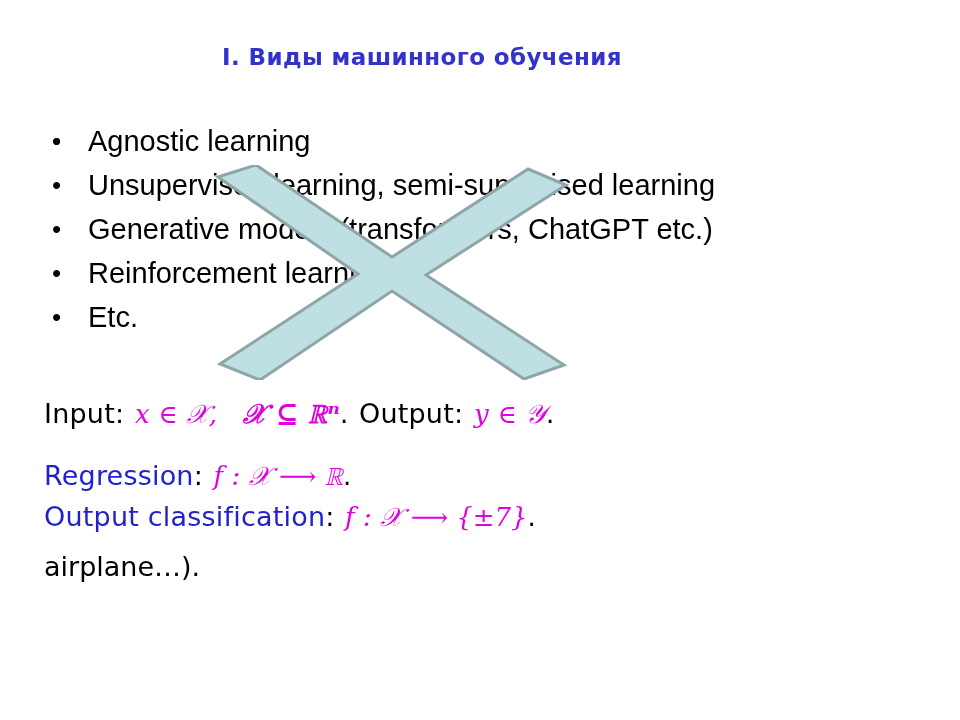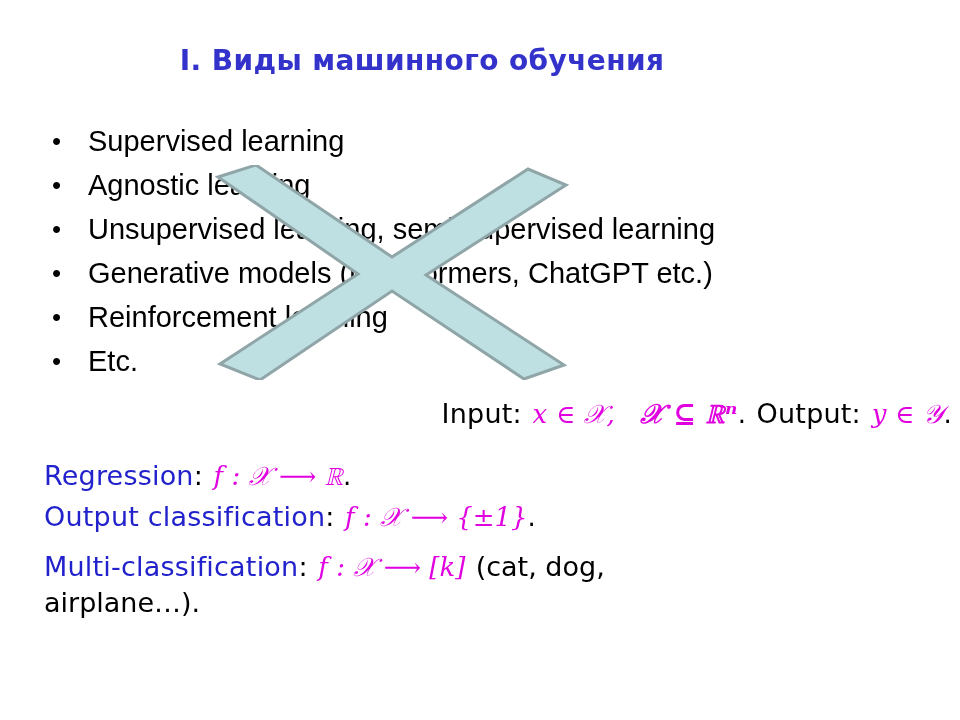--- a/index.html
+++ b/index.html
@@ -19,21 +19,21 @@
   
   #slide-title {
     position: absolute;
     left: 0;
     top: 44px;
     width: 844px;
     text-align: center;
     color: #3333cc;
     font-family: "DejaVu Sans", sans-serif;
     font-weight: bold;
-    font-size: 28px;
+    font-size: 23px;
     letter-spacing: 0.4px;
     white-space: nowrap;
   }
 
   
   #bullet-list {
     position: absolute;
     left: 44px;
     top: 119px;
     width: 900px;
@@ -79,21 +79,21 @@
     z-index: 2;
   }
   .math-line {
     white-space: nowrap;
     font-family: "DejaVu Sans", sans-serif;
     font-size: 27px;
     color: #000000;
     margin-bottom: 9px;
     position: relative;
   }
-  .math-line.line-input { margin-bottom: 30px; letter-spacing: 0.2px; text-align: right; }
+  .math-line.line-input { margin-bottom: 30px; letter-spacing: 0.2px; }
   .math-line.line-regression { }
   .math-line.line-binary { margin-bottom: 18px; }
   .math-line.line-multi { margin-bottom: 4px; }
   .math-line.line-multi-cont { margin-left: 0px; }
 
   .lbl-blue { color: #2222cc; letter-spacing: 0.2px; }
   .lbl-black { color: #000000; letter-spacing: 0.2px; }
 
   
   .mathrun {
@@ -115,21 +115,20 @@
 </head>
 <body>
 
 <div id="slide">
 
   <div id="slide-title">I. Виды машинного обучения</div>
 
   <ul id="bullet-list">
     <li>
       <span class="bullet-dot">•</span>
-      <span>Supervised learning</span>
     </li>
     <li>
       <span class="bullet-dot">•</span>
       <span>Agnostic learning</span>
     </li>
     <li>
       <span class="bullet-dot">•</span>
       <span>Unsupervised learning, semi-supervised learning</span>
     </li>
     <li>
@@ -169,31 +168,24 @@
       <span class="lbl-blue">Regression</span><span class="lbl-black">:</span>
       <span class="mathrun">
         <span>f : 𝒳 ⟶ ℝ</span><span class="blackpunct">.</span>
       </span>
       
     </div>
 
     <div class="math-line line-binary">
       <span class="lbl-blue">Output classification</span><span class="lbl-black">:</span>
       <span class="mathrun">
-        <span>f : 𝒳 ⟶ {±1}</span><span class="blackpunct">.</span>
+        <span>f : 𝒳 ⟶ {±7}</span><span class="blackpunct">.</span>
       </span>
     </div>
 
-    <div class="math-line line-multi">
-      <span class="lbl-blue">Multi-classification</span><span class="lbl-black">:</span>
-      <span class="mathrun">
-        <span>f : 𝒳 ⟶ [k]</span>
-      </span>
-      <span class="blacktext">(cat, dog,</span>
-    </div>
 
     <div class="math-line line-multi-cont">
       <span class="blacktext">airplane…).</span>
     </div>
 
   </div>
 
 </div>
 
 </body></html>

